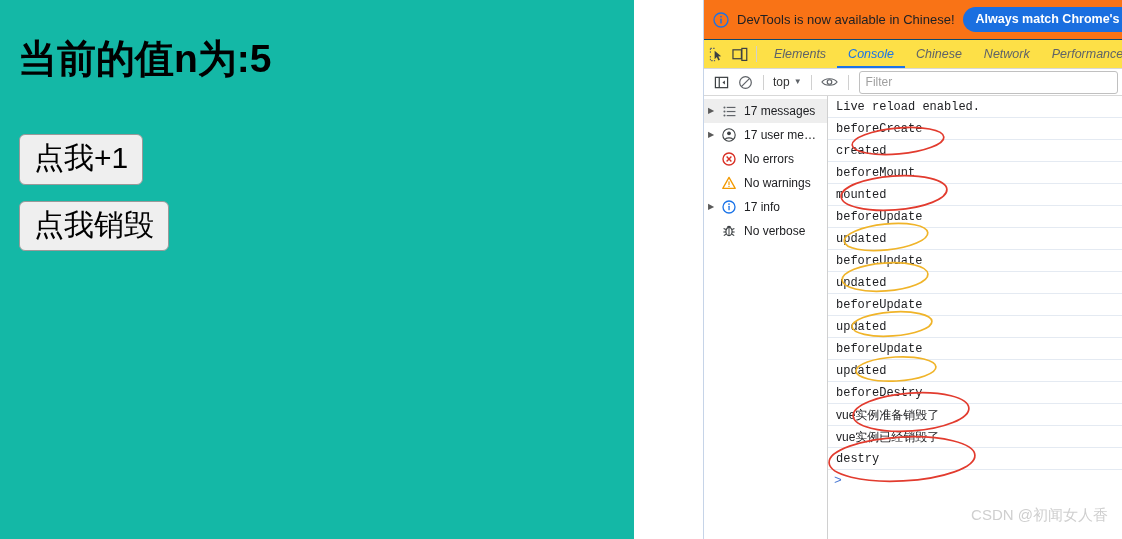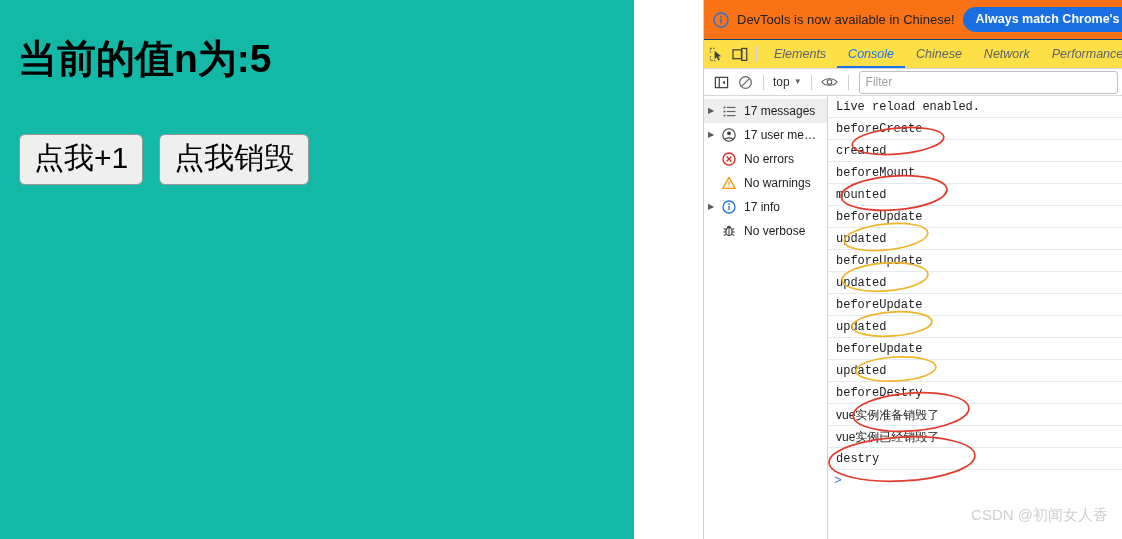--- a/index.html
+++ b/index.html
@@ -37,20 +37,21 @@
     white-space: nowrap;
     font-family: "Liberation Sans", sans-serif;
   }
   #page-buttons {
     position: absolute;
     left: 19px;
     top: 134px;
     display: flex;
     gap: 16px;
     align-items: flex-start;
+    flex-direction: column;
   }
   .page-btn {
     background: #efefef;
     border: 1px solid #999999;
     border-radius: 6px;
     color: #000000;
     font-size: 30px;
     font-family: "Liberation Sans", sans-serif;
     padding: 6px 14px 8px 14px;
     line-height: 1.15;

